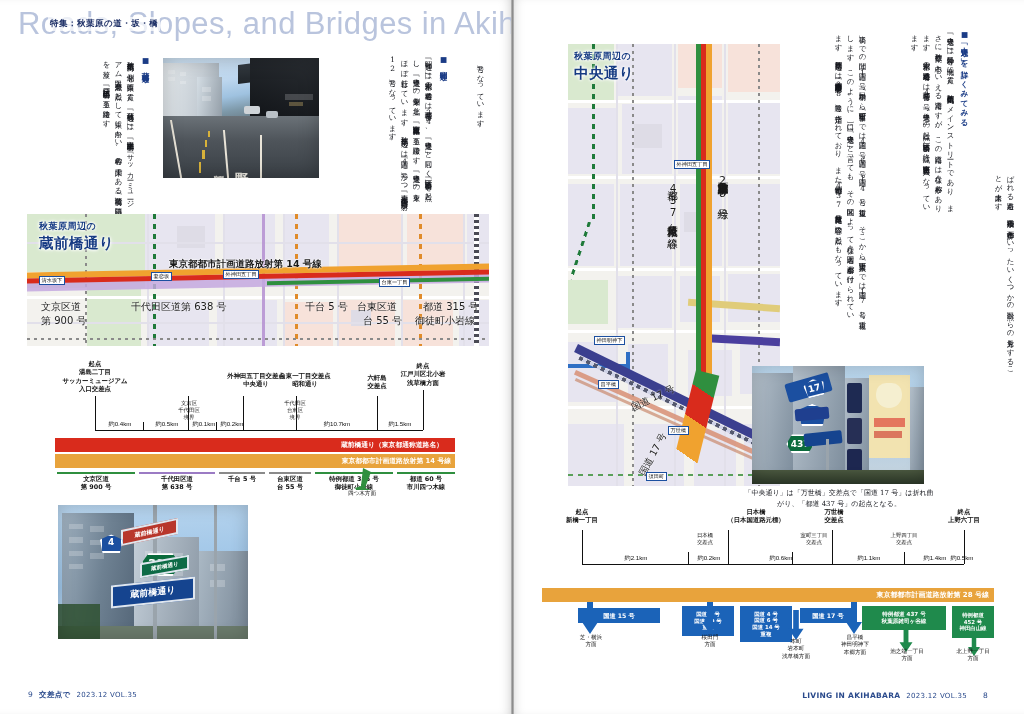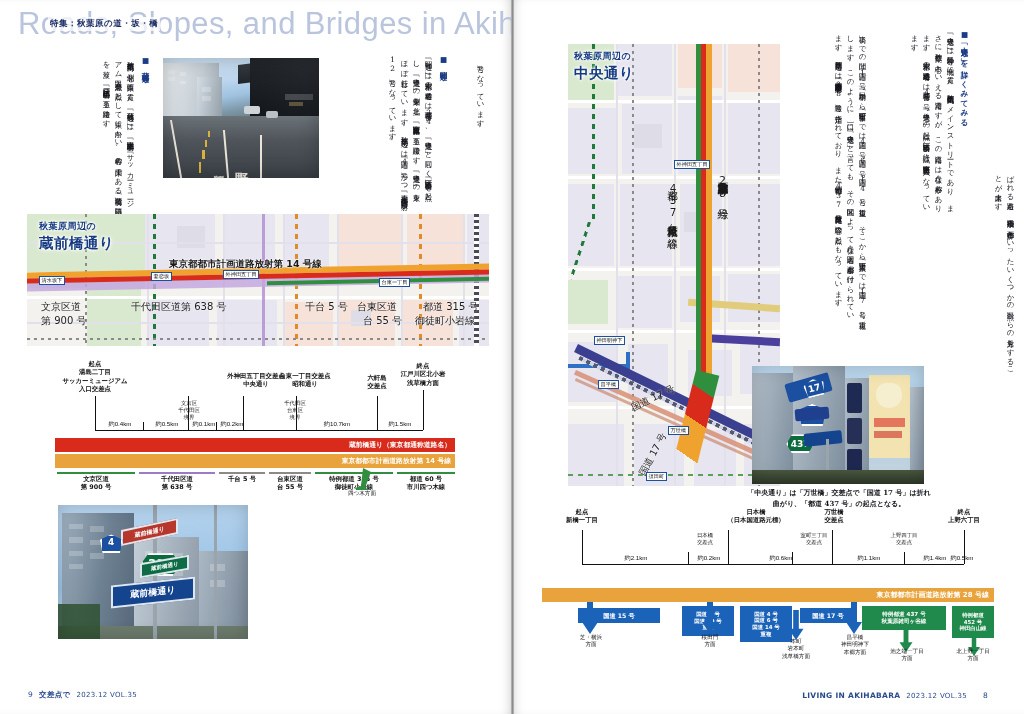--- a/index.html
+++ b/index.html
@@ -332,21 +332,21 @@
       <div class="tick" style="left:368px; top:30px; height:40px;"></div>
       <div class="hline" style="left:40px; top:70px; width:328px;"></div>
 
       <div class="dist" style="left:42px; top:60px; width:46px;">約0.4km</div>
       <div class="dist" style="left:90px; top:60px; width:44px;">約0.5km</div>
       <div class="dist" style="left:136px; top:60px; width:26px;">約0.1km</div>
       <div class="dist" style="left:164px; top:60px; width:26px;">約0.2km</div>
       <div class="dist" style="left:240px; top:60px; width:84px;">約10.7km</div>
       <div class="dist" style="left:322px; top:60px; width:46px;">約1.5km</div>
 
-      <div class="bar-red" style="left:0; top:78px; width:400px; height:14px; font-size:6.8px; padding-right:4px;">蔵前橋通り（東京都通称道路名）</div>
+      <div class="bar-red" style="left:0; top:78px; width:400px; height:14px; font-size:6.8px; padding-right:12px;">蔵前橋通り（東京都通称道路名）</div>
       <div class="bar-orange" style="left:0; top:94px; width:400px; height:14px; font-size:6.8px; padding-right:4px;">東京都都市計画道路放射第 14 号線</div>
 
       <div class="seg" style="left:2px; top:112px; width:78px; border-color:#2f8f3f;"></div>
       <div class="seg" style="left:84px; top:112px; width:76px; border-color:#9b7bc4;"></div>
       <div class="seg" style="left:164px; top:112px; width:46px; border-color:#8a8a8a;"></div>
       <div class="seg" style="left:214px; top:112px; width:42px; border-color:#8a8a8a;"></div>
       <div class="seg" style="left:260px; top:112px; width:78px; border-color:#2f8f3f;"></div>
       <div class="seg" style="left:342px; top:112px; width:58px; border-color:#2f8f3f;"></div>
 
       <div class="seg-label" style="left:2px; top:115px; width:78px;">
@@ -517,21 +517,21 @@
       <div class="shield-green" style="left:20%;top:58%;width:16%;height:16%;font-size:9px;display:flex;align-items:center;justify-content:center;clip-path:polygon(20% 0,80% 0,100% 50%,80% 100%,20% 100%,0 50%);">437</div>
       <div class="ph3-sign" style="left:25%;top:36%;width:20%;height:10%;background:#1f3f8f;transform:rotate(-5deg)"></div>
       <div class="ph3-sign" style="left:30%;top:56%;width:22%;height:11%;background:#15448f;transform:rotate(-6deg)"></div>
       <div class="ph3-sign" style="left:55%;top:14%;width:9%;height:26%;background:#1e2a52"></div>
       <div class="ph3-sign" style="left:55%;top:44%;width:9%;height:22%;background:#262f55"></div>
       <div class="ph3-sign" style="left:55%;top:70%;width:9%;height:20%;background:#1d2750"></div>
       <div class="ph2-pole" style="left:43%;top:62%;width:3px;height:38%"></div>
       <div style="position:absolute;left:0;bottom:0;width:100%;height:12%;background:linear-gradient(180deg,#49563e,#2e3a2a)"></div>
       <div style="position:absolute;left:0;top:0;width:100%;height:100%;box-shadow:inset 0 0 18px rgba(0,0,0,.2)"></div>
     </div>
-    <div class="cap" style="left:232px; top:488px; width:190px;font-weight:bold;">「中央通り」は「万世橋」交差点で「国道 17 号」は折れ曲がり、「都道 437 号」の起点となる。</div>
+    <div class="cap" style="left:232px; top:488px; width:190px;">「中央通り」は「万世橋」交差点で「国道 17 号」は折れ曲がり、「都道 437 号」の起点となる。</div>
 
     <div class="diag" style="left:30px; top:506px; width:452px; height:150px;">
 
       <div class="topnode" style="left:2px; top:2px; width:76px;">
         <div>起点</div>
         <div>新橋一丁目</div>
       </div>
       <div class="smallnode" style="left:142px; top:26px; width:42px;">
         <div>日本橋</div>
         <div>交差点</div>

